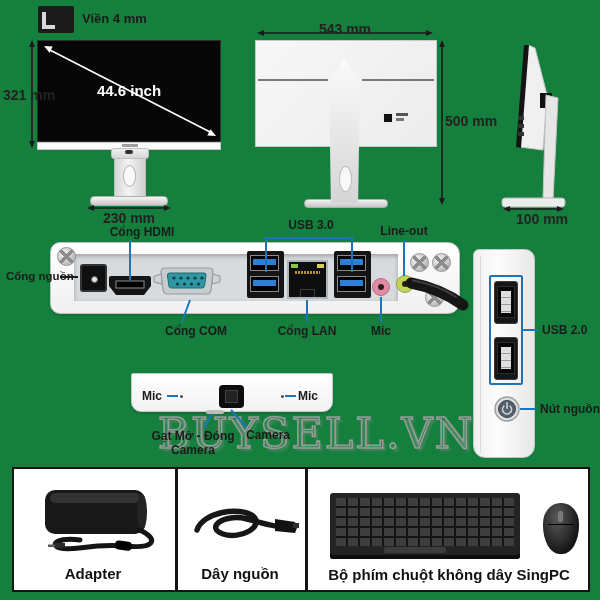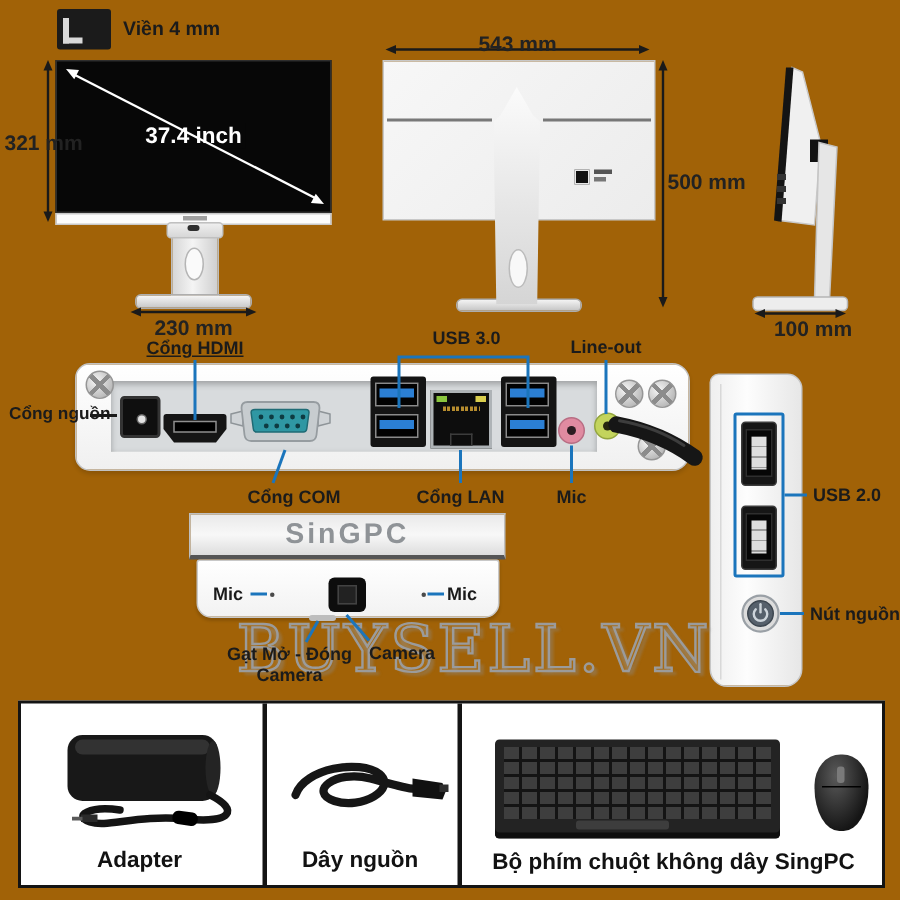--- a/index.html
+++ b/index.html
@@ -1,16 +1,16 @@
 <!DOCTYPE html>
 <html><head>
 <meta charset="utf-8">
 <style>
   html,body{margin:0;padding:0;background:#fff;}
-  #canvas{position:relative;width:600px;height:600px;background:#a16207;overflow:hidden;
+  #canvas{position:relative;width:600px;height:600px;background:#15803d;overflow:hidden;
           font-family:"Liberation Sans",sans-serif;}
   .abs{position:absolute;}
   .lbl{position:absolute;font-weight:bold;color:#1b1b1b;font-size:12px;white-space:nowrap;z-index:22;}
   .dim{position:absolute;font-weight:bold;color:#222;font-size:14px;white-space:nowrap;z-index:22;}
   .ctr{transform:translateX(-50%);}
   .screw{position:absolute;width:17px;height:17px;border-radius:50%;border:1px solid #969696;z-index:6;
     background:
       linear-gradient(45deg, rgba(0,0,0,0) 44%, #8c8c8c 44%, #8c8c8c 56%, rgba(0,0,0,0) 56%),
       linear-gradient(-45deg, rgba(0,0,0,0) 44%, #8c8c8c 44%, #8c8c8c 56%, rgba(0,0,0,0) 56%),
       radial-gradient(circle at 35% 35%, #f5f5f5, #bdbdbd 70%, #a5a5a5);}
@@ -35,21 +35,21 @@
 
 <div id="canvas">
 
   <div class="abs" style="left:38px;top:6px;width:36px;height:27px;background:#1b1b1b;border-radius:2px;">
     <div class="abs" style="left:4px;top:6px;width:4px;height:17px;background:#d9d9d9;"></div>
     <div class="abs" style="left:4px;top:19px;width:13px;height:4px;background:#d9d9d9;"></div>
   </div>
   <div class="lbl" style="left:82px;top:11px;font-size:13px;">Viền 4 mm</div>
 
   <div class="abs" style="left:37px;top:40px;width:184px;height:102px;background:#070707;border:1.5px solid #2e2e2e;box-sizing:border-box;z-index:2;"></div>
-  <div class="lbl" style="left:129px;top:82px;color:#fff;font-size:15px;background:#070707;padding:0 3px;z-index:5;transform:translateX(-50%);">37.4 inch</div>
+  <div class="lbl" style="left:129px;top:82px;color:#fff;font-size:15px;background:#070707;padding:0 3px;z-index:5;transform:translateX(-50%);">44.6 inch</div>
   <div class="abs" style="left:37px;top:142px;width:184px;height:8px;background:#fcfcfc;border:1px solid #c9c9c9;box-sizing:border-box;z-index:2;"></div>
   <div class="abs" style="left:122px;top:144px;width:16px;height:3px;background:#a0a0a0;z-index:3;"></div>
   <div class="abs" style="left:111px;top:148px;width:38px;height:11px;background:linear-gradient(#efefef,#d7d7d7);border:1px solid #c0c0c0;border-radius:3px;box-sizing:border-box;z-index:2;"></div>
   <div class="abs" style="left:125px;top:150px;width:8px;height:4px;background:#2f2f2f;border-radius:2px;z-index:3;"></div>
   <div class="abs" style="left:114px;top:157px;width:32px;height:41px;background:linear-gradient(90deg,#d6d6d6,#f4f4f4 45%,#cfcfcf);border:1px solid #bdbdbd;box-sizing:border-box;z-index:1;"></div>
   <div class="abs" style="left:123px;top:165px;width:13px;height:22px;background:#fafafa;border:1px solid #b5b5b5;border-radius:50%;box-sizing:border-box;z-index:2;"></div>
   <div class="abs" style="left:90px;top:196px;width:78px;height:10px;background:linear-gradient(#f6f6f6,#c8c8c8);border:1px solid #aeaeae;border-radius:4px;box-sizing:border-box;z-index:2;"></div>
   <div class="dim" style="left:3px;top:87px;">321 mm</div>
   <div class="dim ctr" style="left:129px;top:210px;">230 mm</div>
 
@@ -161,24 +161,20 @@
         <div class="usb2-tongue"></div>
       </div>
   </div>
   <svg class="abs" style="left:493px;top:395px;z-index:8;" width="28" height="28" viewBox="0 0 28 28">
     <circle cx="14" cy="14" r="12" fill="#dcdcdc" stroke="#9aa0a6" stroke-width="1.5"></circle>
     <circle cx="14" cy="14" r="8.5" fill="#56606b" stroke="#3e4750" stroke-width="1"></circle>
     <path d="M10.8,11.2 a4.5,4.5 0 1 0 6.4,0" fill="none" stroke="#cdd4da" stroke-width="1.6" stroke-linecap="round"></path>
     <line x1="14" y1="7.8" x2="14" y2="13.2" stroke="#cdd4da" stroke-width="1.6" stroke-linecap="round"></line>
   </svg>
 
-  <div class="abs" style="left:126px;top:342px;width:211px;height:31px;background:linear-gradient(#e9e9e9,#f8f8f8 50%,#dddddd);
-              border:1px solid #bfbfbf;border-bottom:3px solid #555;box-sizing:border-box;z-index:4;text-align:center;">
-    <span style="font-weight:bold;font-size:19px;line-height:27px;color:#8f9397;letter-spacing:2px;">SinGPC</span>
-  </div>
   <div class="abs" style="left:131px;top:373px;width:202px;height:39px;background:linear-gradient(#ffffff,#f2f2f2);
               border:1px solid #c8c8c8;border-radius:2px 2px 10px 10px;box-sizing:border-box;
               box-shadow:0 2px 2px rgba(0,0,0,.15);z-index:4;"></div>
   <div class="abs" style="left:219px;top:385px;width:25px;height:23px;background:#0d0d0d;border-radius:4px;z-index:6;">
     <div class="abs" style="left:6px;top:5px;width:13px;height:13px;background:#222;border:1px solid #424242;box-sizing:border-box;"></div>
   </div>
   <div class="abs" style="left:180px;top:395px;width:3px;height:3px;background:#4a4a4a;border-radius:50%;z-index:6;"></div>
   <div class="abs" style="left:281px;top:395px;width:3px;height:3px;background:#4a4a4a;border-radius:50%;z-index:6;"></div>
   <div class="abs" style="left:206px;top:410px;width:18px;height:4px;background:#bdbdbd;border-radius:2px;z-index:6;"></div>
 
@@ -225,21 +221,21 @@
       <line x1="523" y1="330" x2="538" y2="330"></line>
       <line x1="520" y1="409" x2="536" y2="409"></line>
       <line x1="167" y1="396" x2="178" y2="396"></line>
       <line x1="285" y1="396" x2="296" y2="396"></line>
       <line x1="212" y1="414" x2="204" y2="428"></line>
       <line x1="231" y1="410" x2="246" y2="427"></line>
     </g>
   </svg>
 
   <div class="lbl" style="left:6px;top:270px;font-size:11.5px;">Cổng nguồn</div>
-  <div class="lbl ctr" style="left:130px;top:225px;text-decoration:underline;">Cổng HDMI</div>
+  <div class="lbl ctr" style="left:142px;top:225px;">Cổng HDMI</div>
   <div class="lbl ctr" style="left:196px;top:324px;">Cổng COM</div>
   <div class="lbl ctr" style="left:311px;top:218px;">USB 3.0</div>
   <div class="lbl ctr" style="left:307px;top:324px;">Cổng LAN</div>
   <div class="lbl ctr" style="left:381px;top:324px;">Mic</div>
   <div class="lbl ctr" style="left:404px;top:224px;">Line-out</div>
   <div class="lbl" style="left:542px;top:323px;">USB 2.0</div>
   <div class="lbl" style="left:540px;top:402px;">Nút nguồn</div>
 
   <div class="lbl" style="left:142px;top:389px;">Mic</div>
   <div class="lbl" style="left:298px;top:389px;">Mic</div>

